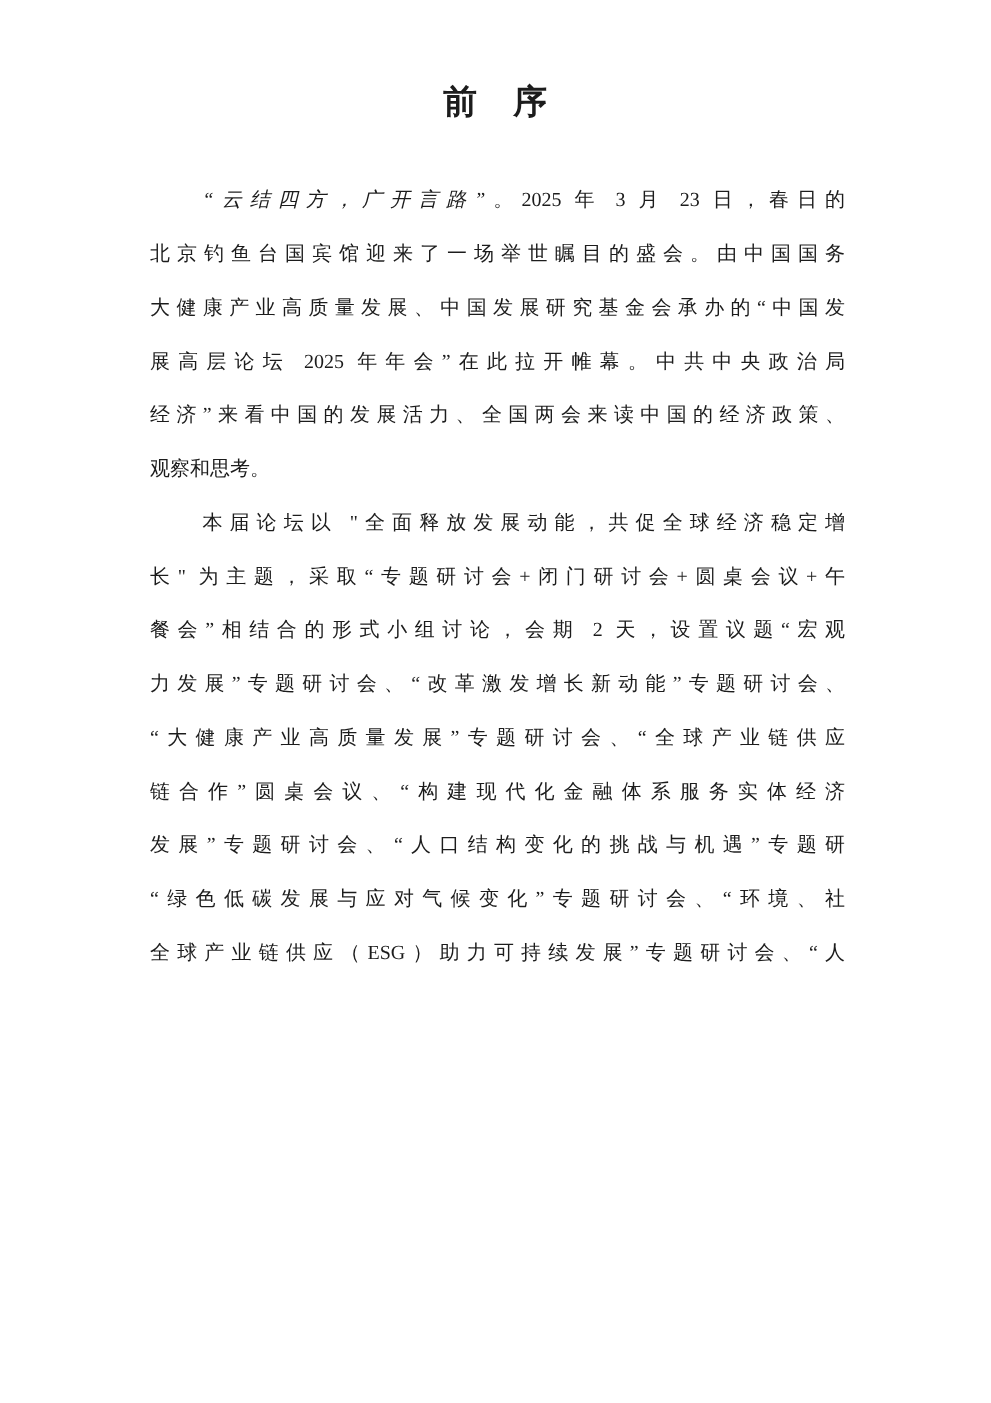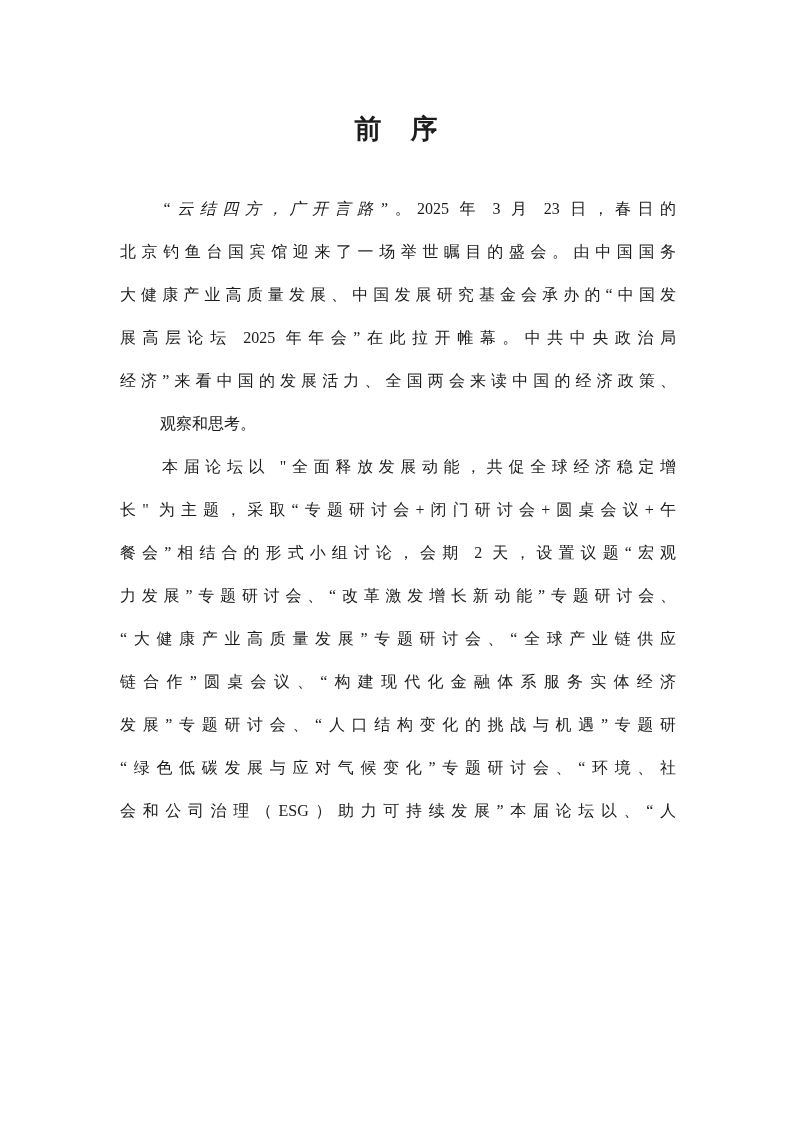--- a/index.html
+++ b/index.html
@@ -6,21 +6,21 @@
     margin: 0;
     padding: 0;
     background: #ffffff;
   }
   .page {
     position: relative;
     width: 793px;
     height: 1122px;
     background: #ffffff;
     box-sizing: border-box;
-    padding-top: 112px;
+    padding-top: 64px;
     overflow: hidden;
     font-family: "Liberation Serif", "DejaVu Serif", serif;
     color: #1c1c1c;
   }
   .title {
     margin: 0 0 40px 0;
     font-size: 27px;
     font-weight: bold;
     line-height: 1.3;
     text-align: center;
@@ -37,21 +37,20 @@
     white-space: nowrap;
     text-align: justify;
     text-align-last: justify;
     text-justify: inter-character;
   }
   .line.first {
     text-indent: 42px;
   }
   .line.para-end {
     text-align-last: left;
-    margin-left: 40px;
   }
   .seg-italic {
     font-style: italic;
   }
 </style>
 </head>
 <body>
 
 <div class="page">
   <h1 class="title">前　序</h1>
@@ -63,15 +62,15 @@
       <div class="line"><span>经济”来看中国的发展活力、全国两会来读中国的经济政策、</span></div>
       <div class="line para-end"><span>观察和思考。</span></div>
       <div class="line first"><span>本届论坛以 "全面释放发展动能，共促全球经济稳定增</span></div>
       <div class="line"><span>长" 为主题，采取“专题研讨会+闭门研讨会+圆桌会议+午</span></div>
       <div class="line"><span>餐会”相结合的形式小组讨论，会期 2 天，设置议题“宏观</span></div>
       <div class="line"><span>力发展”专题研讨会、“改革激发增长新动能”专题研讨会、</span></div>
       <div class="line"><span>“大健康产业高质量发展”专题研讨会、“全球产业链供应</span></div>
       <div class="line"><span>链合作”圆桌会议、“构建现代化金融体系服务实体经济</span></div>
       <div class="line"><span>发展”专题研讨会、“人口结构变化的挑战与机遇”专题研</span></div>
       <div class="line"><span>“绿色低碳发展与应对气候变化”专题研讨会、“环境、社</span></div>
-      <div class="line"><span>会和公司治理（ESG）助力可持续发展”本届论坛以、“人</span></div>
+      <div class="line"><span>全球产业链供应（ESG）助力可持续发展”专题研讨会、“人</span></div>
     </div>
 </div>
 
 </body></html>

